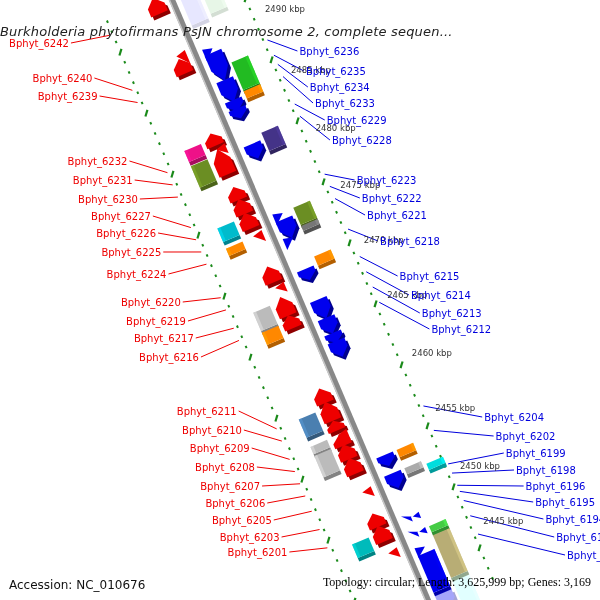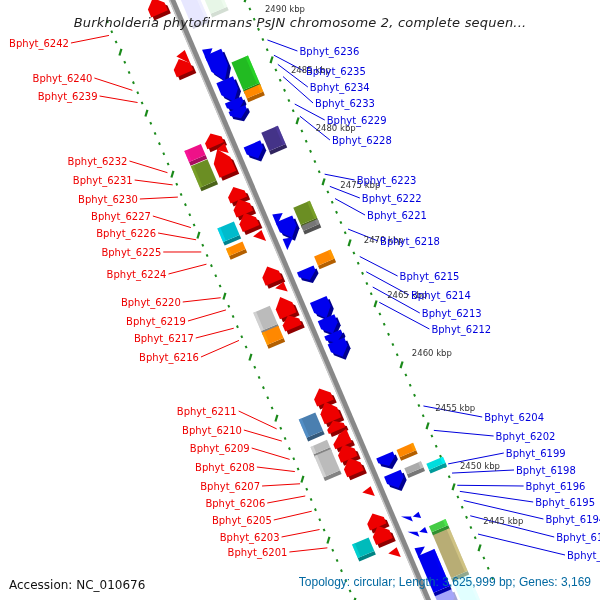--- a/index.html
+++ b/index.html
@@ -1,20 +1,20 @@
 <!DOCTYPE html>
 <html><head>
 <meta charset="utf-8">
 <style>
   html, body { margin: 0; padding: 0; background: #ffffff; }
   body { width: 600px; height: 600px; position: relative; overflow: hidden; font-family: "DejaVu Sans", sans-serif; }
   #map { position: absolute; left: 0; top: 0; width: 600px; height: 600px; }
-  .title { position: absolute; left: 0; top: 15px; width: 600px; text-align: center; font-family: "DejaVu Sans", sans-serif; font-style: italic; font-size: 13px; color: #222; letter-spacing: 0.2px; }
+  .title { position: absolute; left: 0; top: 24px; width: 600px; font-family: "DejaVu Sans", sans-serif; font-style: italic; font-size: 13px; color: #222; letter-spacing: 0.2px; }
   .footer-left { position: absolute; left: 9px; top: 578px; font-size: 12px; color: #111; font-family: "DejaVu Sans", sans-serif; }
-  .footer-right { position: absolute; right: 9px; top: 575px; font-size: 12px; color: #0369a1; font-family: Liberation Sans, sans-serif; text-align: center; }
+  .footer-right { position: absolute; right: 9px; top: 575px; font-size: 12px; color: #000000; font-family: Liberation Serif, serif; text-align: center; }
   .glabel { font-family: "DejaVu Sans", sans-serif; font-size: 10px; }
   .klabel { font-family: "DejaVu Sans", sans-serif; font-size: 8.5px; fill: #333; }
 </style>
 </head>
 <body>
 
 <svg id="map" xmlns="http://www.w3.org/2000/svg" width="600" height="600" viewBox="0 0 600 600">
   <defs>
     <linearGradient id="backboneGrad" x1="0" y1="0" x2="1" y2="0">
       <stop offset="0" stop-color="#cfcfcf"></stop>

